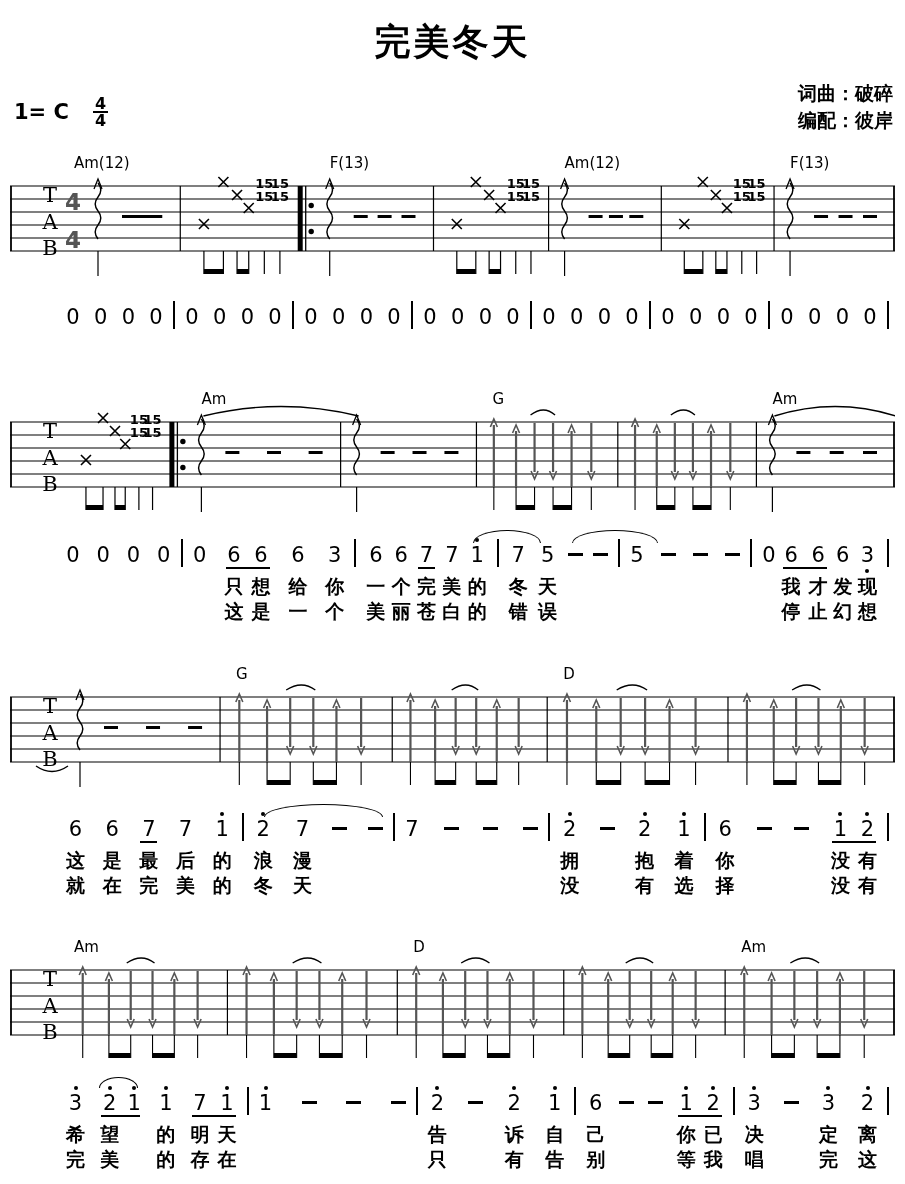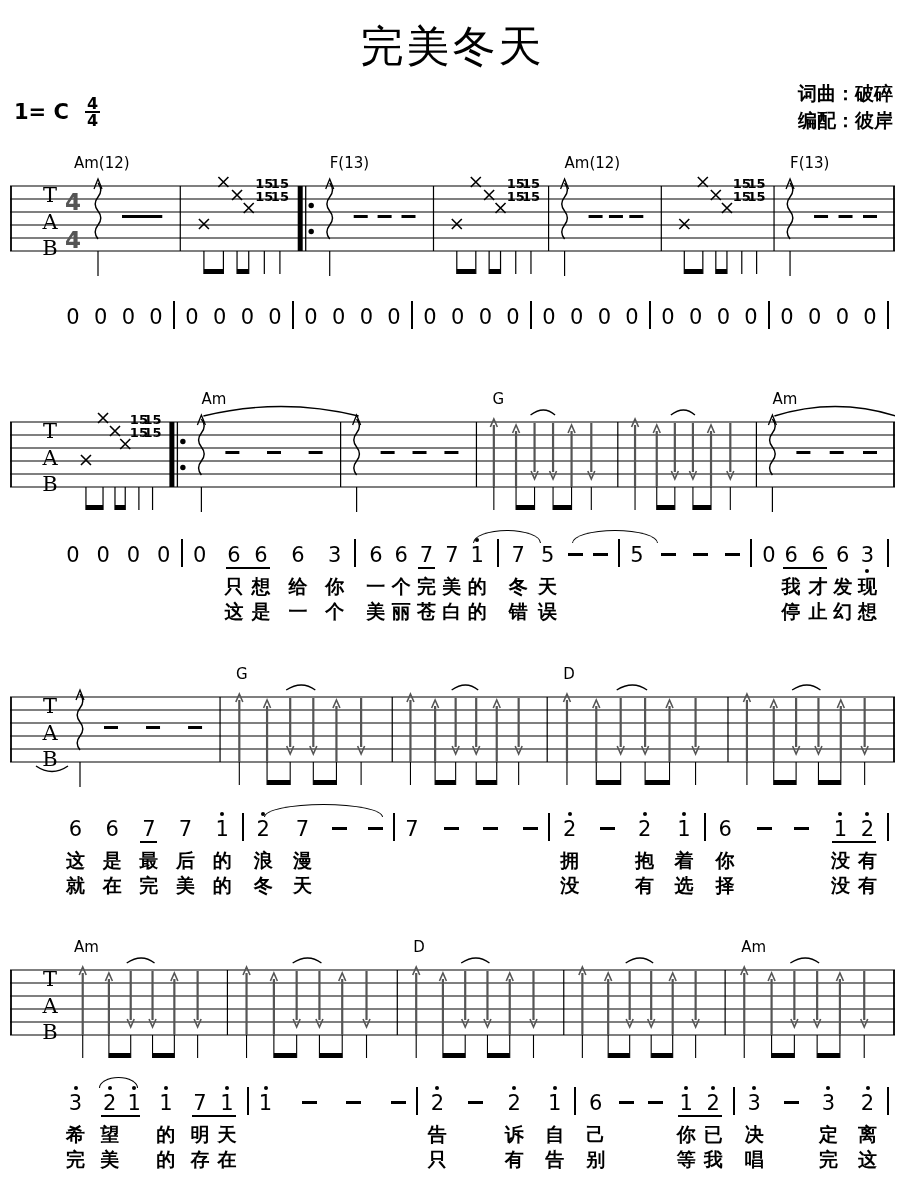--- a/index.html
+++ b/index.html
@@ -1,23 +1,23 @@
 <!DOCTYPE html>
 <html><head>
 <meta charset="utf-8">
 <style>
   html,body{margin:0;padding:0;background:#fff;}
   .page{position:relative;width:905px;height:1184px;background:#fff;overflow:hidden;
         font-family:"DejaVu Sans",sans-serif;color:#000;}
   .title{position:absolute;top:18px;left:0;width:100%;text-align:center;
-         font-size:43px;font-weight:normal;letter-spacing:3px;}
+         font-size:36px;font-weight:bold;letter-spacing:3px;}
   .subtitle{position:absolute;top:67px;left:0;width:100%;text-align:center;
             font-size:23px;font-weight:bold;letter-spacing:1px;}
   .keysig{position:absolute;top:96px;left:14px;font-size:21px;font-weight:bold;
-          display:flex;align-items:center;gap:16px;}
+          display:flex;align-items:center;gap:24px;}
   .frac{display:inline-flex;flex-direction:column;align-items:center;font-size:16px;
         line-height:15px;font-weight:bold;}
   .frac .top{border-bottom:2px solid #000;padding:0 2px;}
   .credits{position:absolute;top:80px;right:12px;text-align:left;
            font-size:19px;font-weight:bold;line-height:27px;}
   .sys{position:absolute;left:10px;width:885px;height:150px;}
   .s1{top:152px;} .s2{top:388px;} .s3{top:663px;} .s4{top:936px;}
   .jwrap{position:absolute;left:10px;width:885px;}
   .r1{top:298px;} .r2{top:536px;} .r3{top:810px;} .r4{top:1084px;}
   .jrow{display:flex;align-items:flex-start;position:relative;margin-left:46px;margin-right:6px;}

